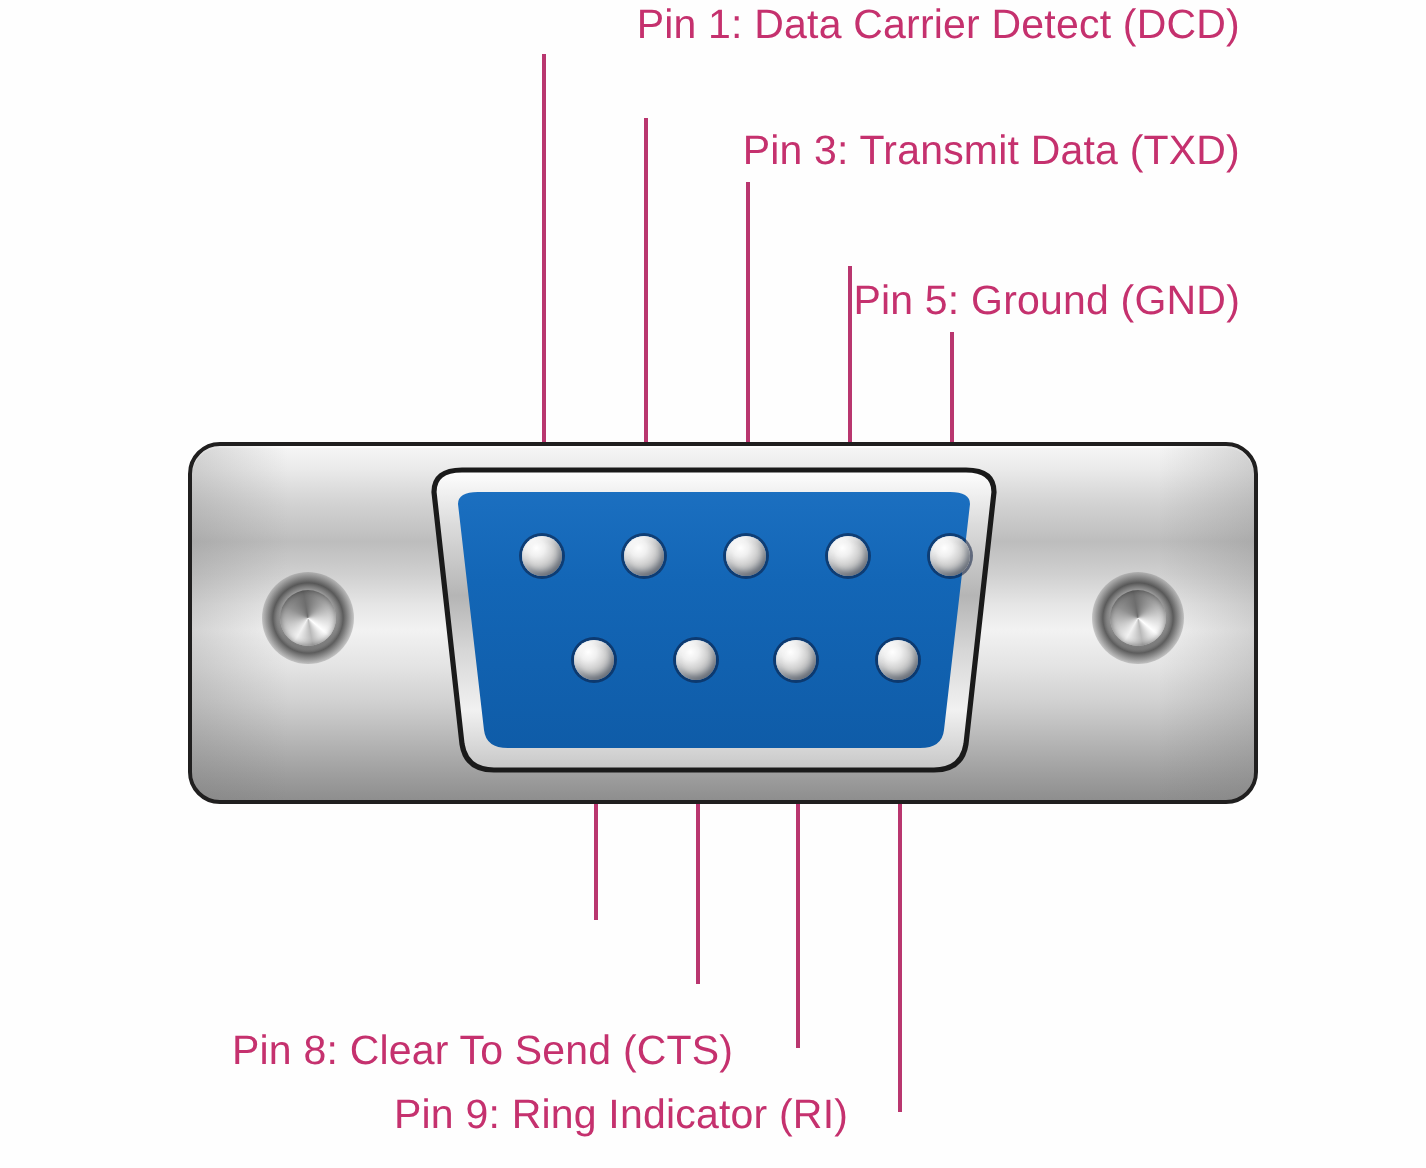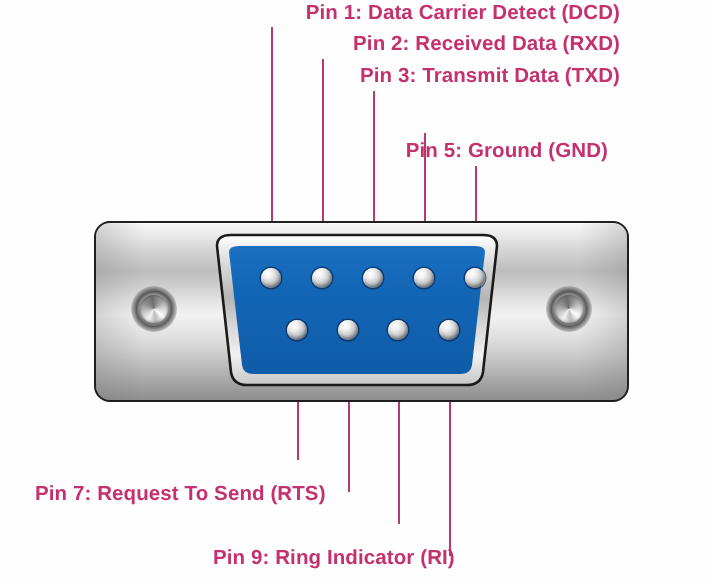--- a/index.html
+++ b/index.html
@@ -9,21 +9,20 @@
   }
   body {
     font-family: "Liberation Sans", sans-serif;
   }
   #stage {
     position: relative;
     width: 713px;
     height: 584px;
     background: #fefefe;
     overflow: hidden;
-    font-weight: bold;
   }
 
   
   .pin-label {
     position: absolute;
     font-family: "Liberation Sans", sans-serif;
     font-size: 20.5px;
     line-height: 22px;
     color: #c5316e;
     white-space: nowrap;
@@ -139,37 +138,36 @@
       inset -1px -2px 3px rgba(60,70,85,.55),
       inset 1px 1px 2px rgba(255,255,255,.9);
   }
 </style>
 </head>
 <body>
 
 <div id="stage">
 
   <div class="pin-label top" style="right:93px; top:2px;">Pin 1: Data Carrier Detect (DCD)</div>
-  <div class="pin-label top" style="right:93px; top:33px;">Pin 2: Received Data (RXD)</div>
   <div class="pin-label top" style="right:93px; top:65px;text-align:center;">Pin 3: Transmit Data (TXD)</div>
-  <div class="pin-label top" style="right:105px; top:140px;">Pin 5: Ground (GND)</div>
+  <div class="pin-label top" style="right:93px; top:140px;">Pin 5: Ground (GND)</div>
 
   <div class="leader" style="left:271px; top:27px;  height:251px;"></div>
   <div class="leader" style="left:322px; top:59px;  height:219px;"></div>
   <div class="leader" style="left:373px; top:91px;  height:187px;"></div>
   <div class="leader" style="left:424px; top:133px; height:145px;"></div>
   <div class="leader" style="left:475px; top:166px; height:112px;"></div>
 
   <div class="leader" style="left:297px; top:336px; height:124px;"></div>
   <div class="leader" style="left:348px; top:336px; height:156px;"></div>
   <div class="leader" style="left:398px; top:336px; height:188px;"></div>
   <div class="leader" style="left:449px; top:336px; height:220px;"></div>
 
-  <div class="pin-label bot" style="left:35px; top:483px;">Pin 7: Request To Send (RTS)</div>
-  <div class="pin-label bot" style="left:213px; top:547px;">Pin 9: Ring Indicator (RI)</div>
+  <div class="pin-label bot" style="left:116px; top:515px;">Pin 8: Clear To Send (CTS)</div>
+  <div class="pin-label bot" style="left:197px; top:547px;">Pin 9: Ring Indicator (RI)</div>
 
   <div id="connector">
 
     <div class="shell"></div>
     <div class="shell-side"></div>
 
     <div class="screw" id="screw-left">
       <div class="screw-head"></div>
     </div>
     <div class="screw" id="screw-right">

